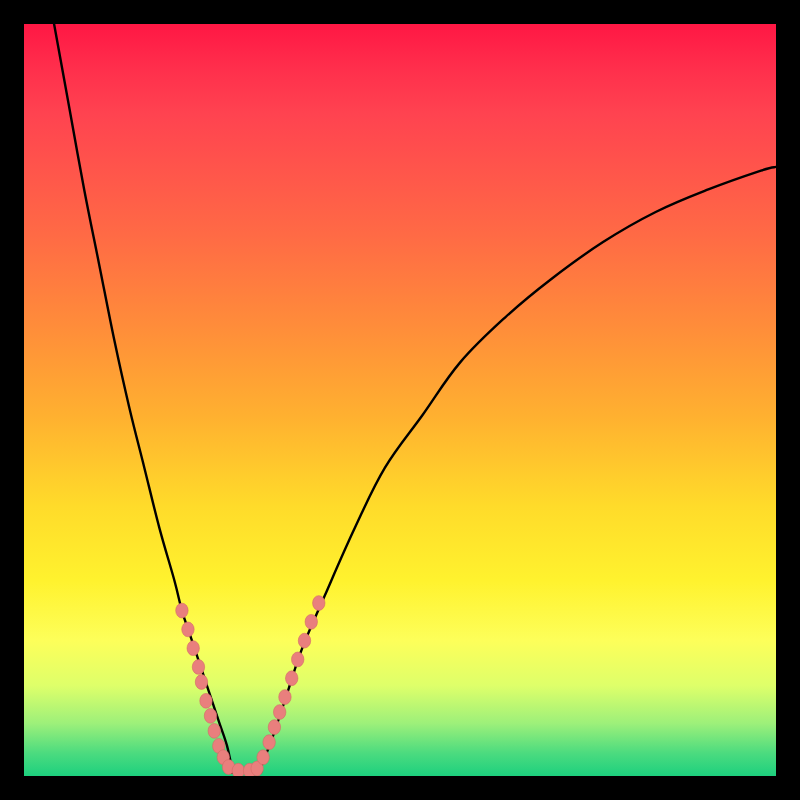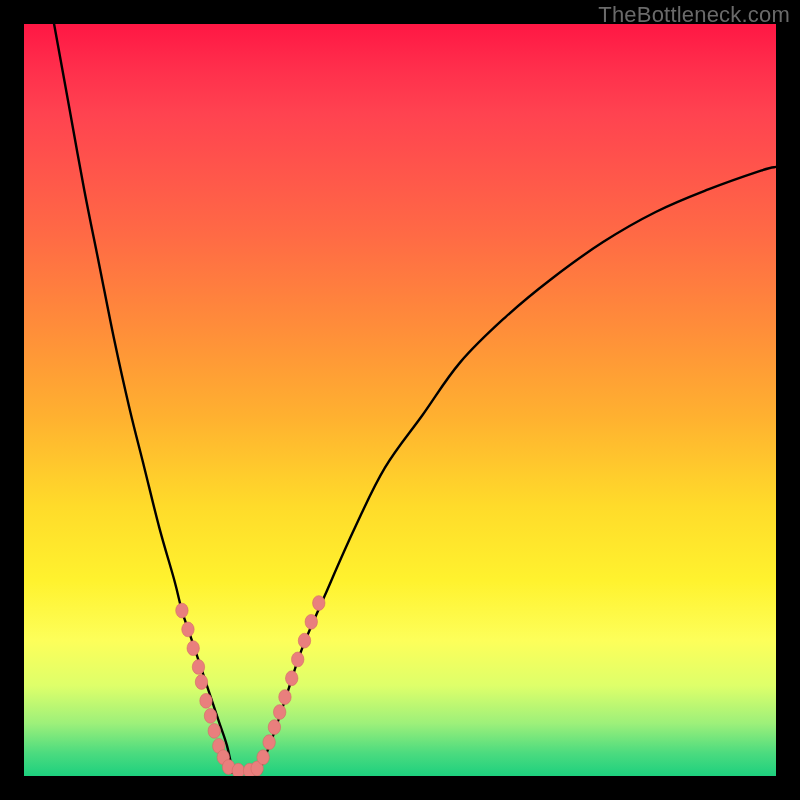--- a/index.html
+++ b/index.html
@@ -93,14 +93,13 @@
           <ellipse cx="255.68" cy="688.08" rx="6.2" ry="7.4" fill="#e97f7d" stroke="#d46a67" stroke-width="0.6"></ellipse>
           <ellipse cx="260.944" cy="673.04" rx="6.2" ry="7.4" fill="#e97f7d" stroke="#d46a67" stroke-width="0.6"></ellipse>
           <ellipse cx="267.71200000000005" cy="654.24" rx="6.2" ry="7.4" fill="#e97f7d" stroke="#d46a67" stroke-width="0.6"></ellipse>
           <ellipse cx="273.728" cy="635.44" rx="6.2" ry="7.4" fill="#e97f7d" stroke="#d46a67" stroke-width="0.6"></ellipse>
           <ellipse cx="280.496" cy="616.64" rx="6.2" ry="7.4" fill="#e97f7d" stroke="#d46a67" stroke-width="0.6"></ellipse>
           <ellipse cx="287.264" cy="597.84" rx="6.2" ry="7.4" fill="#e97f7d" stroke="#d46a67" stroke-width="0.6"></ellipse>
           <ellipse cx="294.784" cy="579.04" rx="6.2" ry="7.4" fill="#e97f7d" stroke="#d46a67" stroke-width="0.6"></ellipse>
         </g>
     </svg>
   </div>
-  <div class="watermark">TheBottleneck.com</div>
 </div>
 
 </body></html>

